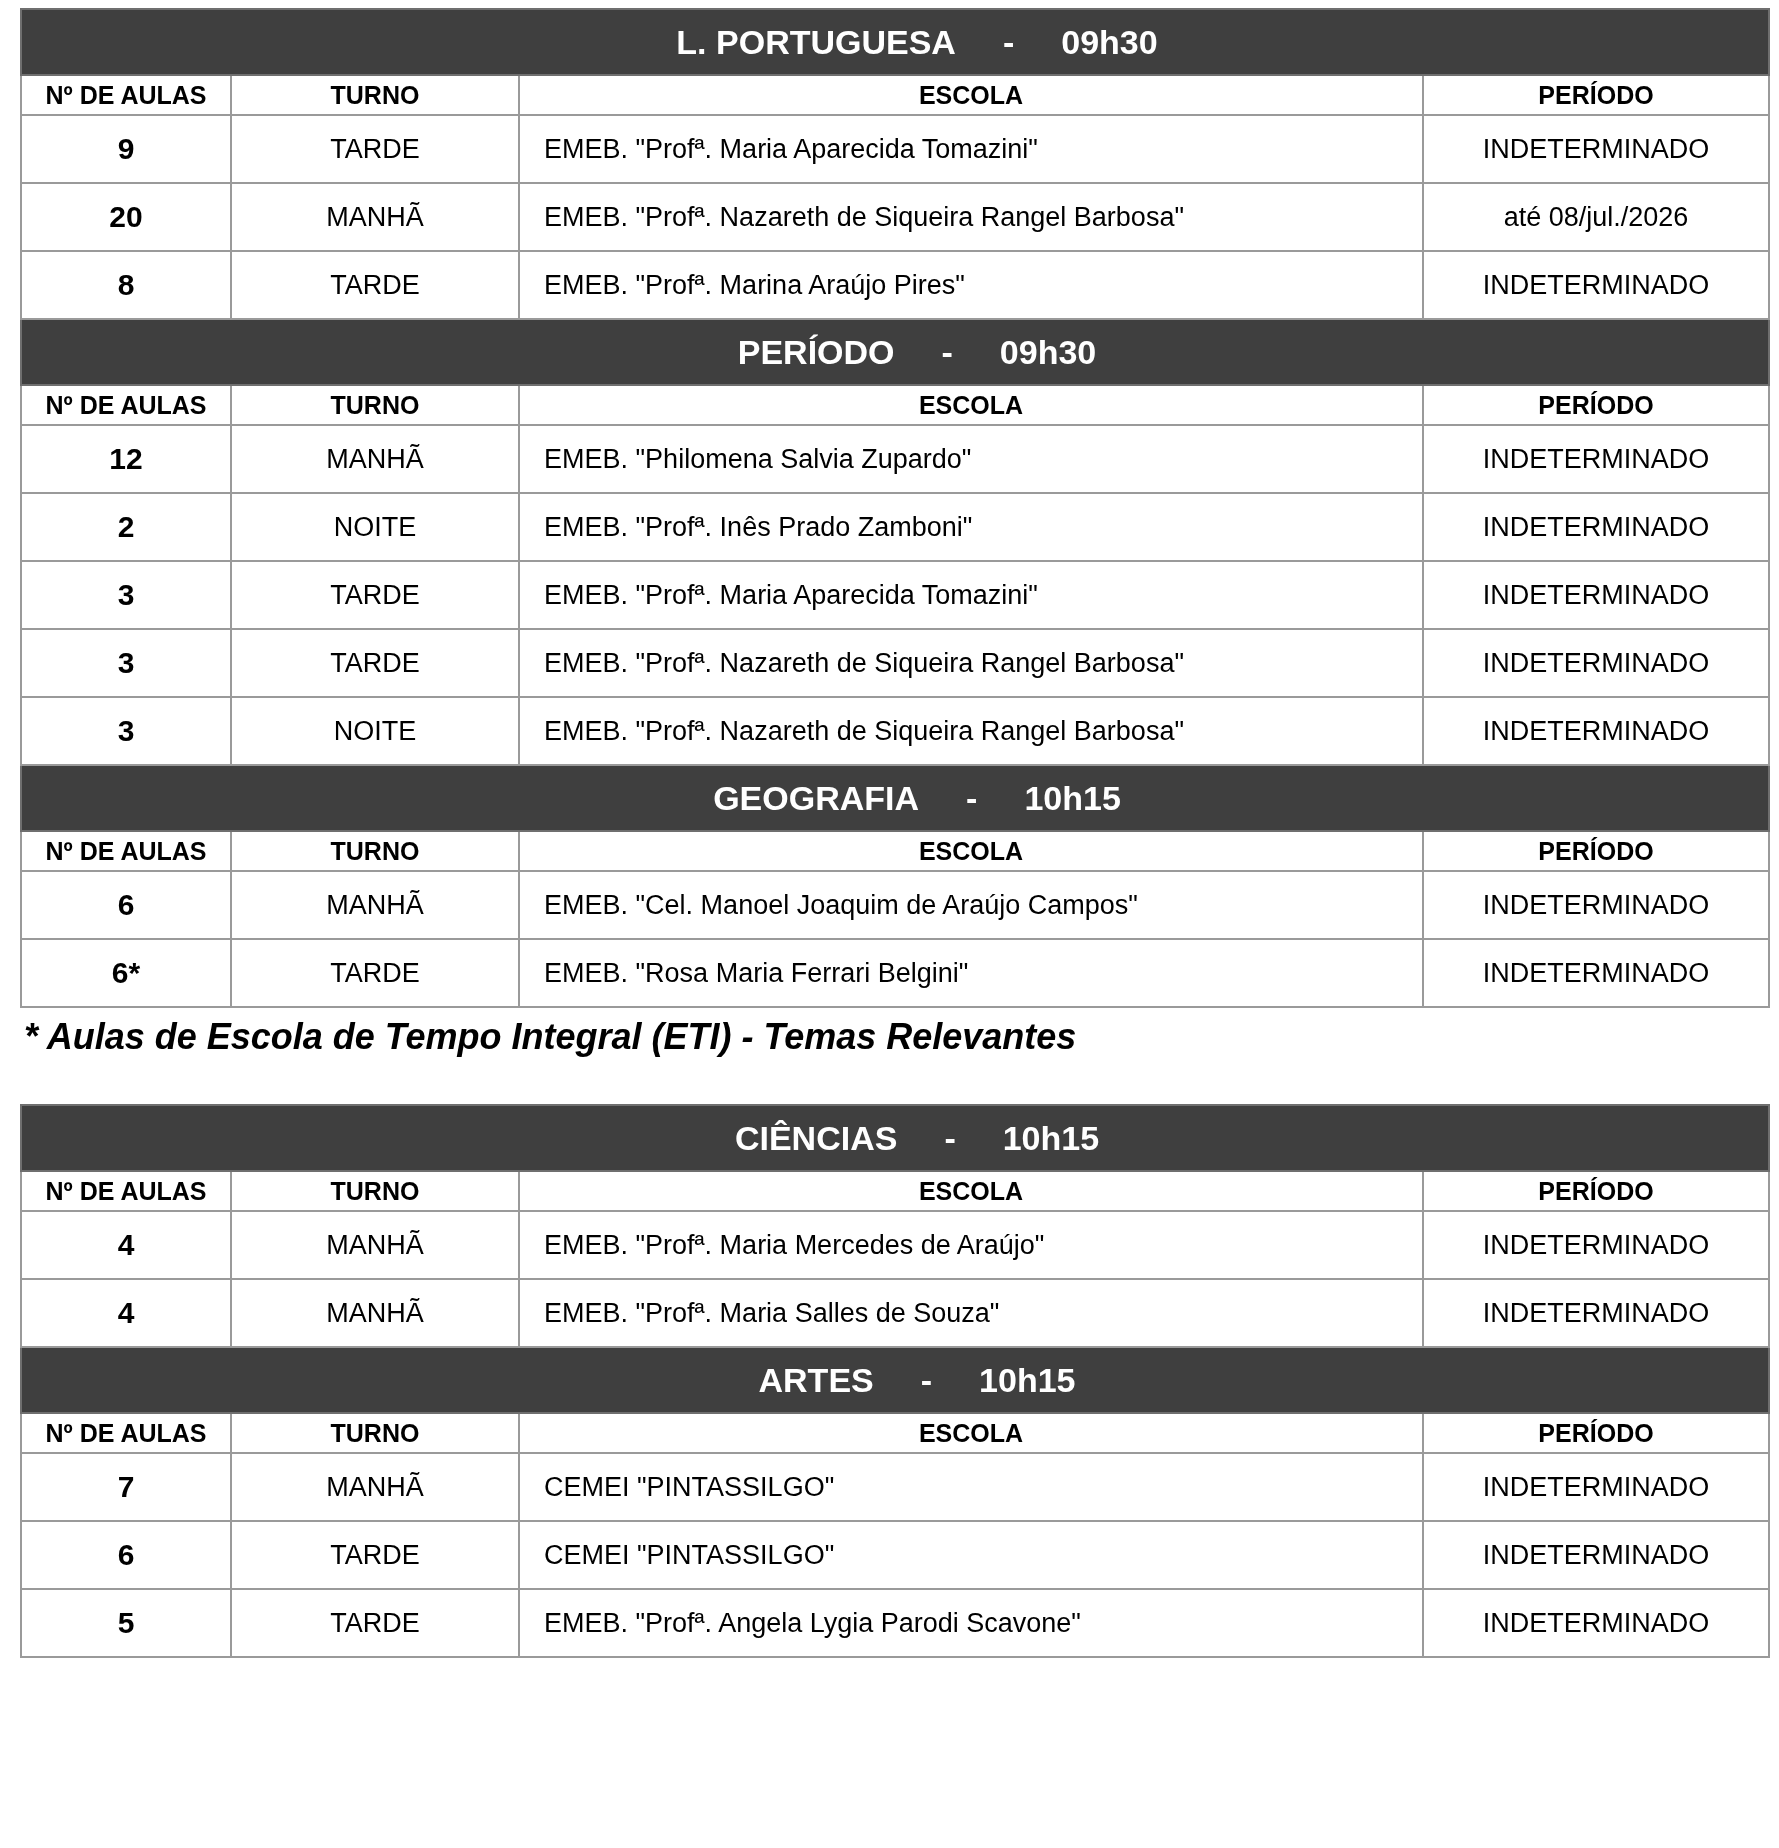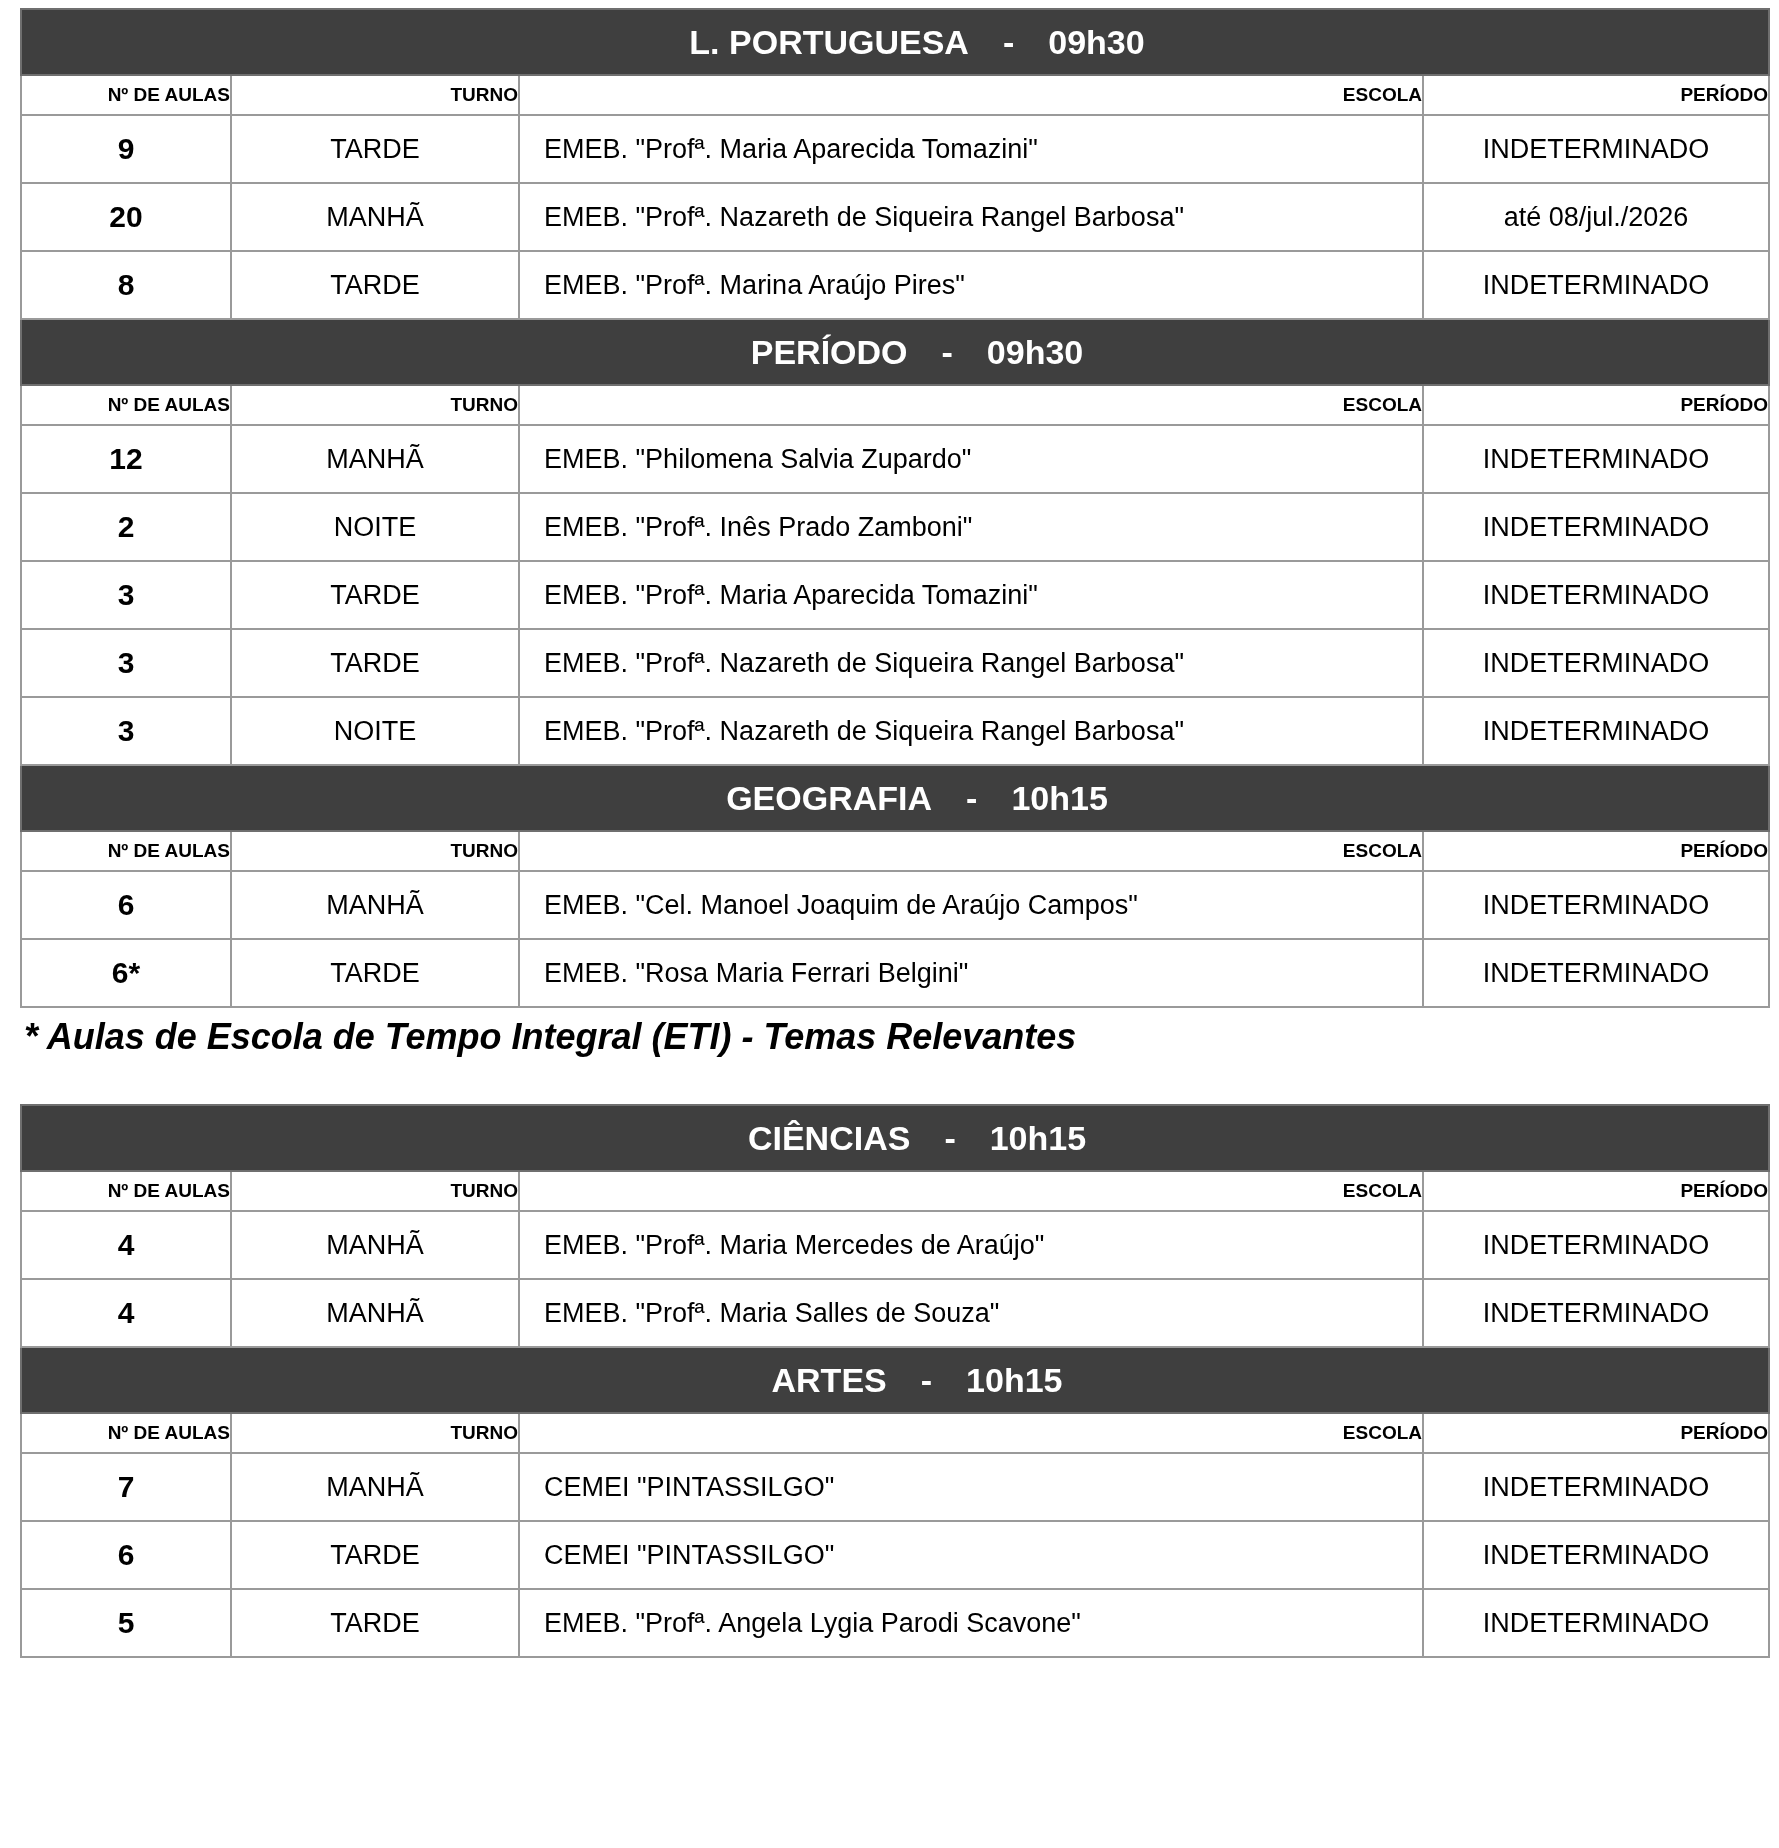--- a/index.html
+++ b/index.html
@@ -28,28 +28,28 @@
   td.section-header{
     background:var(--header-bg);
     color:var(--header-text);
     height:62px;
     text-align:center;
     vertical-align:middle;
     font-size:34px;
     font-weight:700;
     border:2px solid #6f6f6f;
   }
-  .sec-inner{display:inline-flex;align-items:flex-end;gap:34px;margin-left:44px;}
+  .sec-inner{display:inline-flex;align-items:flex-end;gap:47px;margin-left:44px;}
 
   th.colhead{
     background:#ffffff;
     height:38px;
-    font-size:19px;
+    font-size:25px;
     font-weight:700;
-    text-align:right;
+    text-align:center;
     vertical-align:middle;
     border:2px solid var(--cell-border);
     padding:0;
   }
   td.cell{
     background:#ffffff;
     height:66px;
     border:2px solid var(--cell-border);
     vertical-align:middle;
     font-size:27px;

